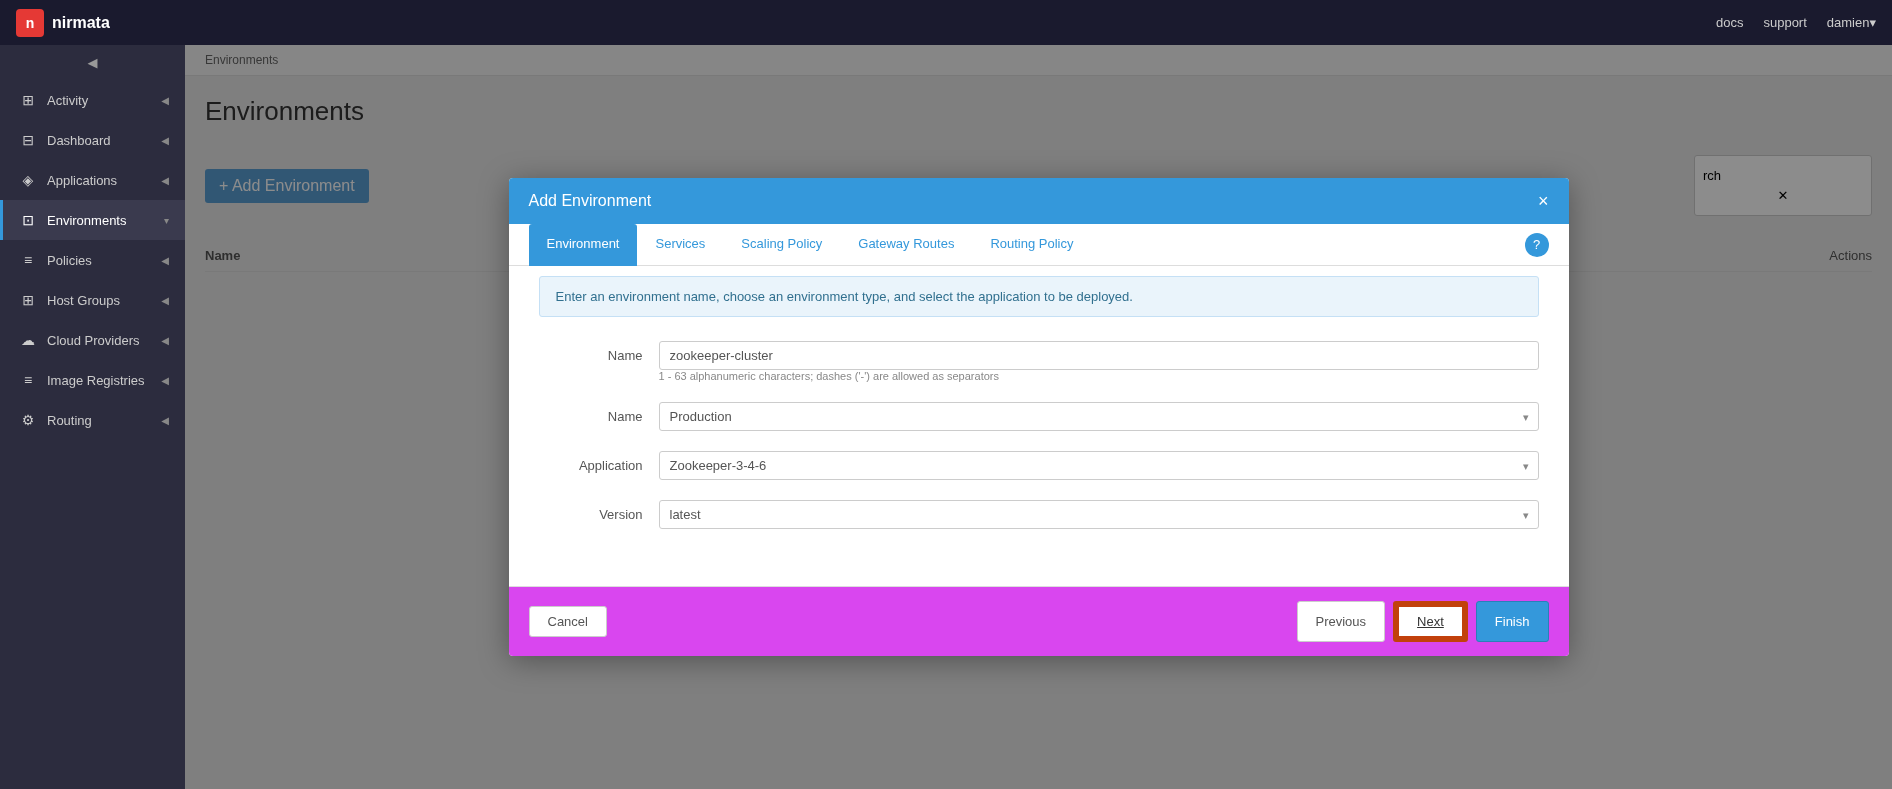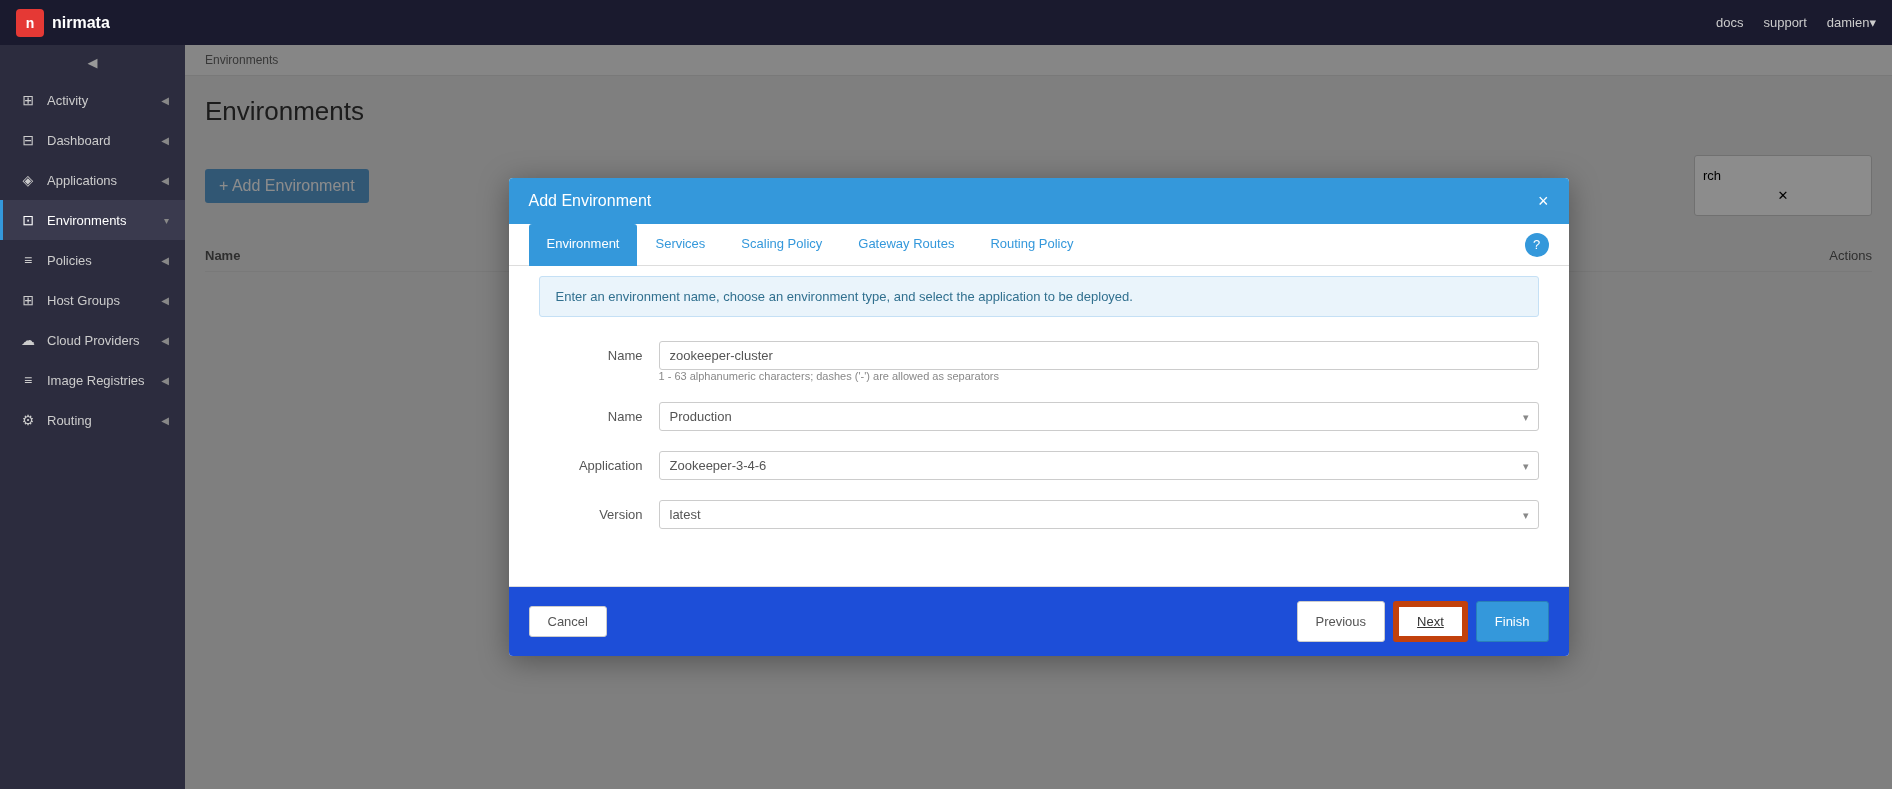--- a/index.html
+++ b/index.html
@@ -306,21 +306,21 @@
     .select-chevron {
       position: absolute;
       right: 10px;
       top: 50%;
       transform: translateY(-50%);
       pointer-events: none;
       color: #888;
       font-size: 11px;
     }
     .modal-footer {
-      background: #1d4ed8;
+      background: #d946ef;
       padding: 14px 20px;
       display: flex;
       align-items: center;
       justify-content: space-between;
       border-top: 1px solid #ddd;
     }
     .footer-right {
       display: flex;
       gap: 8px;
     }

